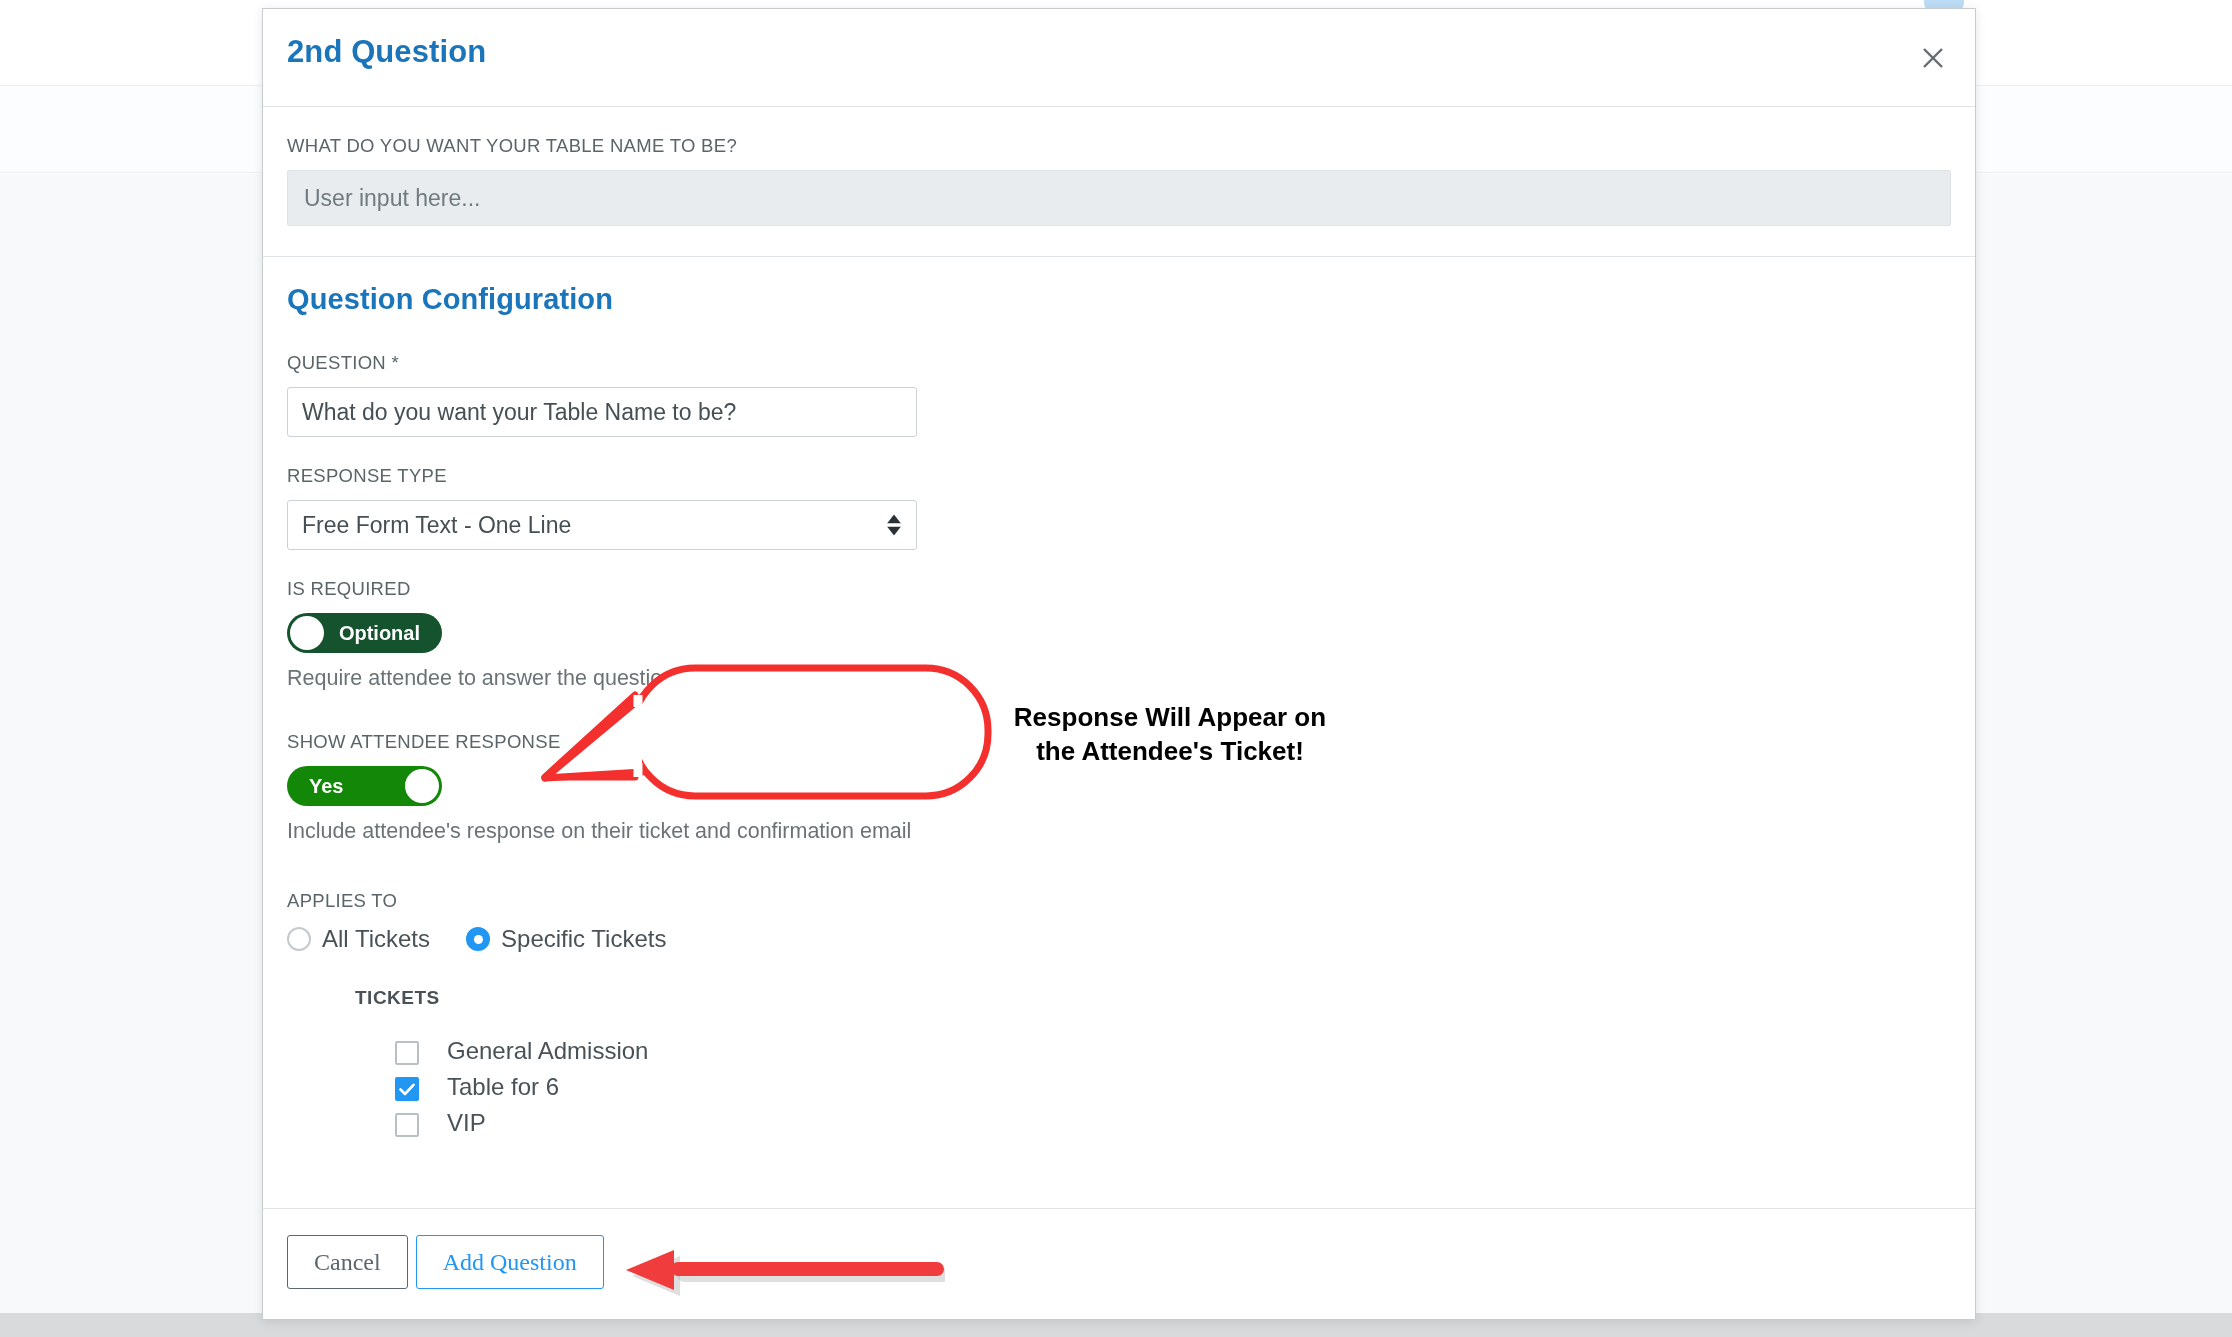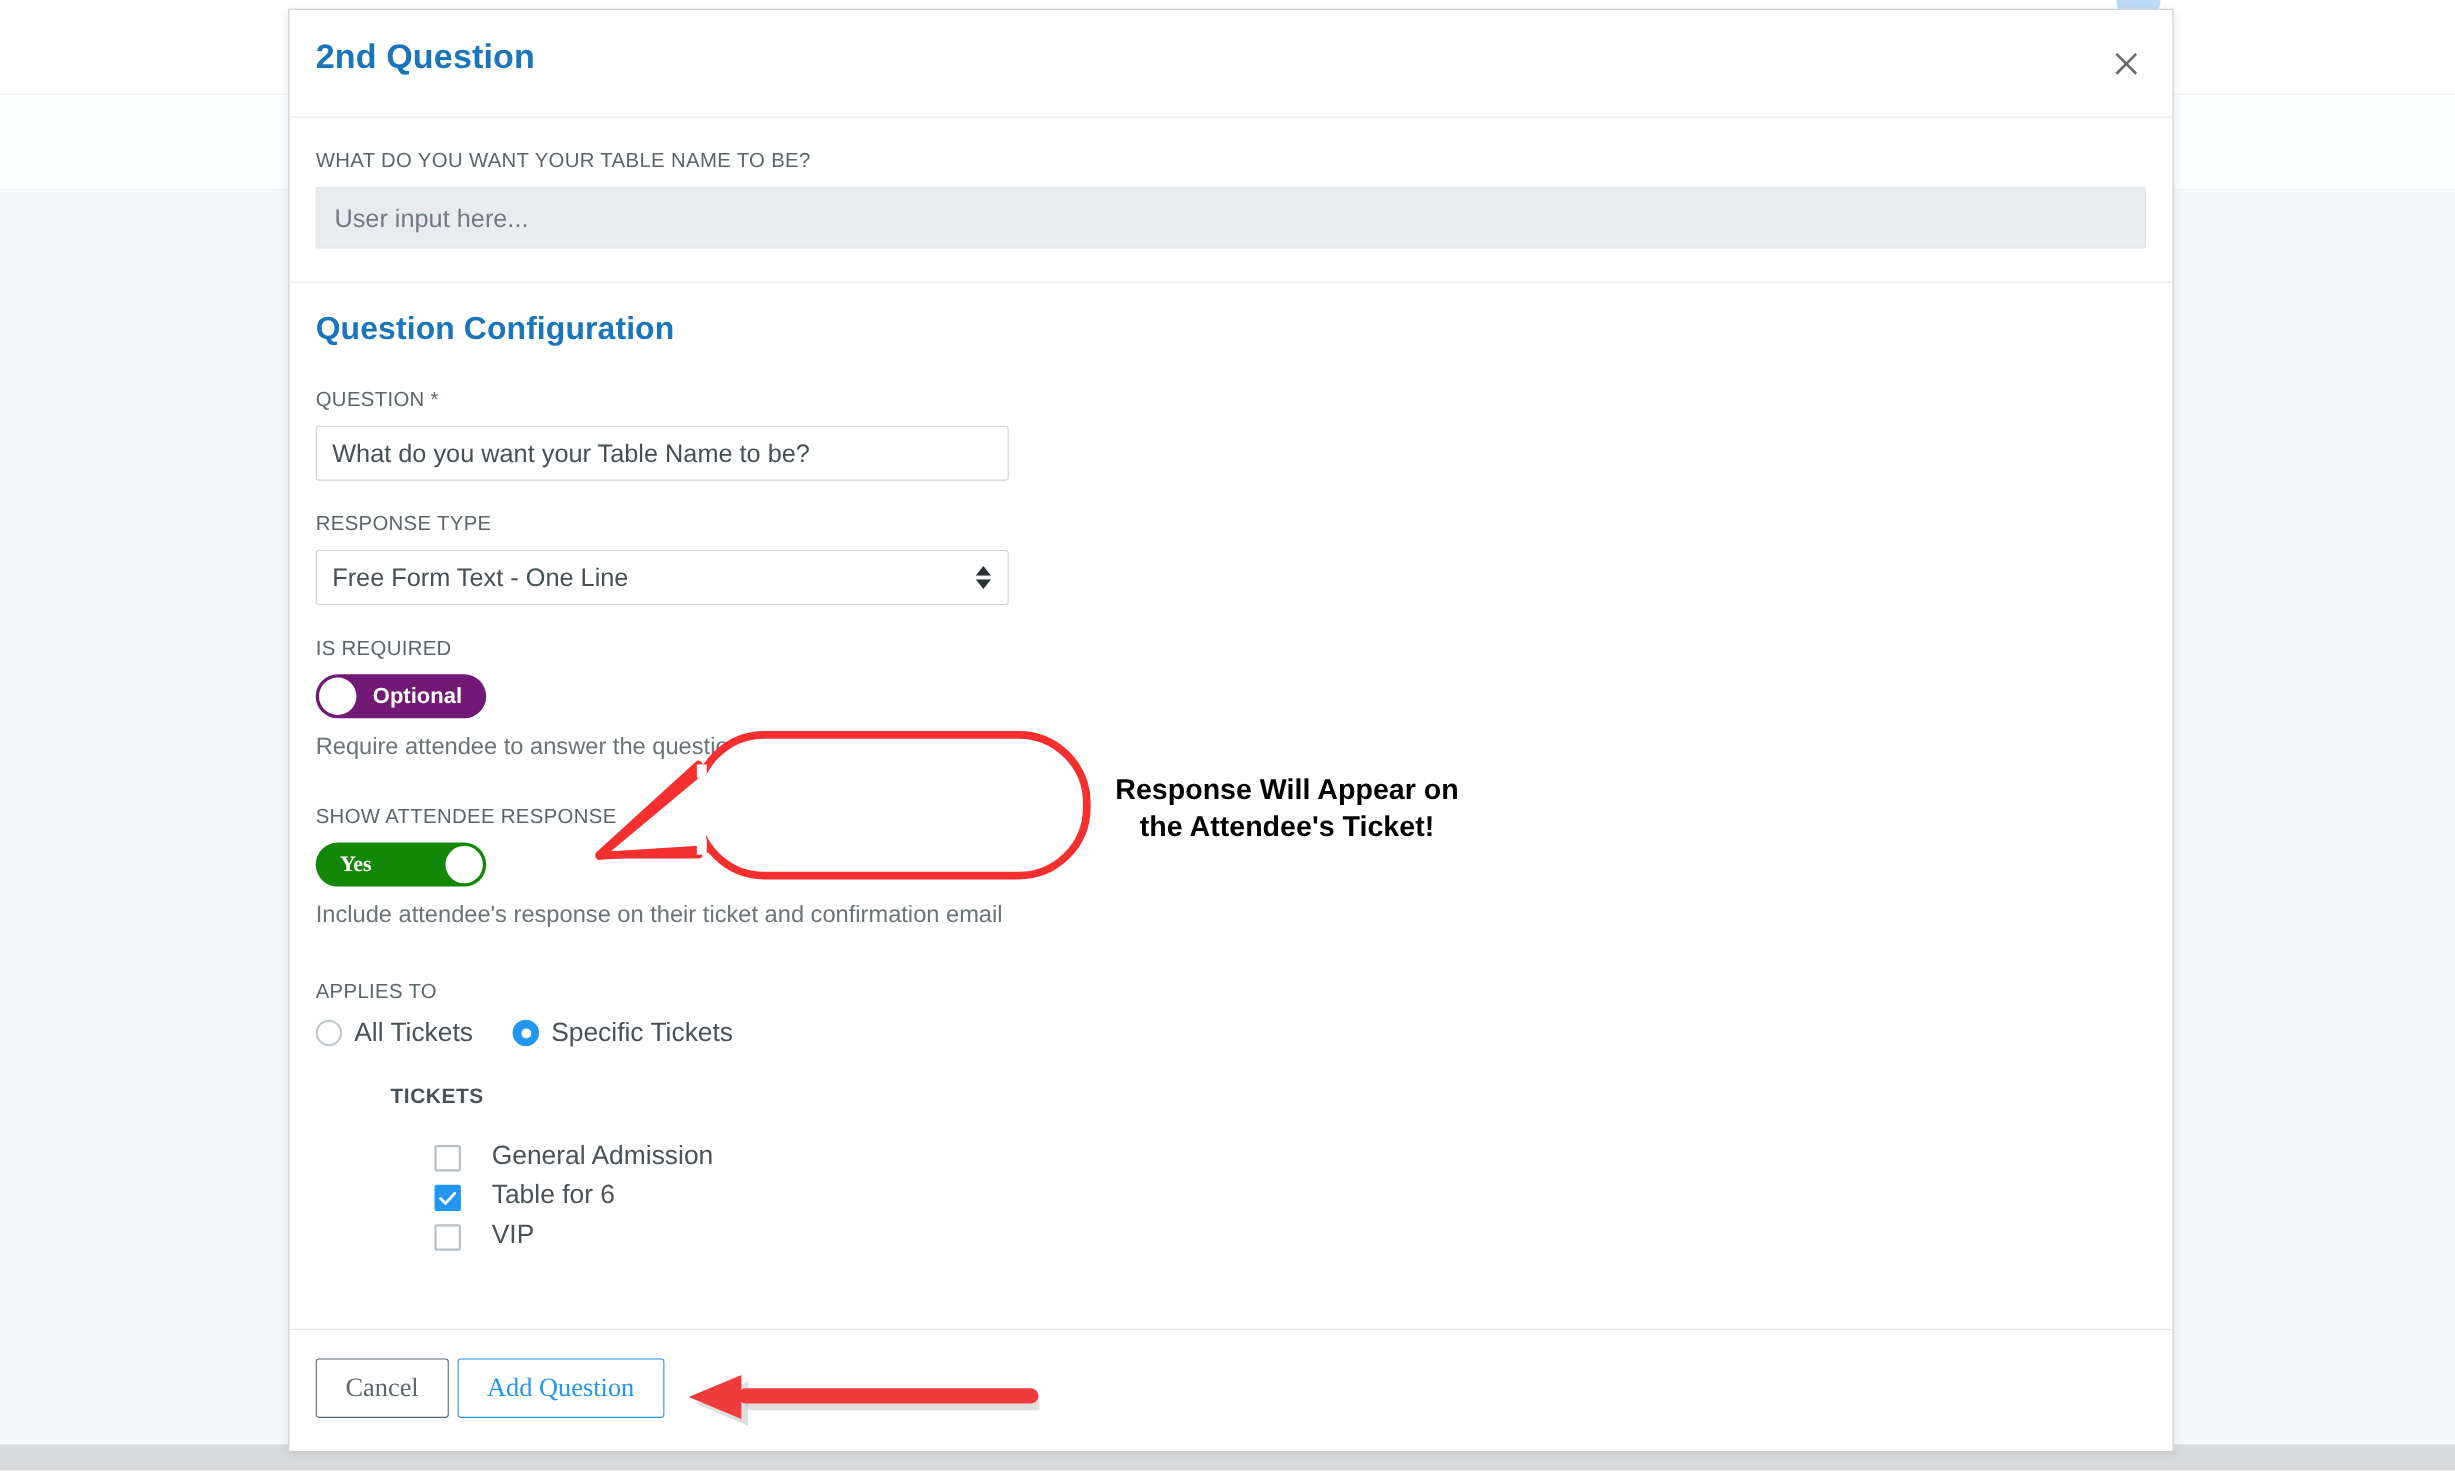--- a/index.html
+++ b/index.html
@@ -114,22 +114,22 @@
     display: flex; flex-direction: column; gap: 3px; pointer-events: none;
   }
 
   
   .toggle {
     display: inline-flex; align-items: center;
     height: 40px; border-radius: 20px;
     cursor: pointer; user-select: none;
     position: relative; width: 155px;
   }
-  .toggle.off { background: #701a75; justify-content: flex-end; padding-right: 22px; }
-  .toggle.on  { background: #138808; justify-content: flex-start; padding-left: 22px; font-family: Liberation Serif, serif; }
+  .toggle.off { background: #14532d; justify-content: flex-end; padding-right: 22px; }
+  .toggle.on  { background: #138808; justify-content: flex-start; padding-left: 22px; }
   .toggle .knob {
     position: absolute; top: 3px;
     width: 34px; height: 34px; border-radius: 50%; background: #fff;
   }
   .toggle.off .knob { left: 3px; }
   .toggle.on .knob  { right: 3px; }
   .toggle .txt { font-size: 20px; font-weight: bold; color: #fff; }
 
   .helper-text {
     font-size: 21.5px; color: #6b7377; margin-top: 13px;

